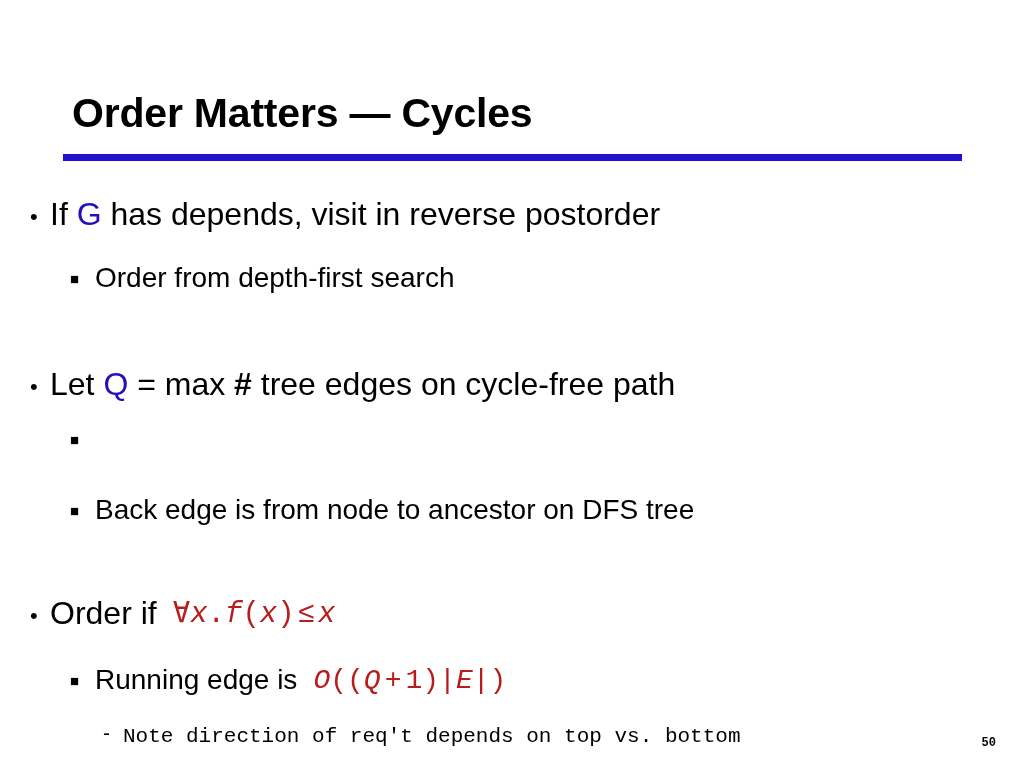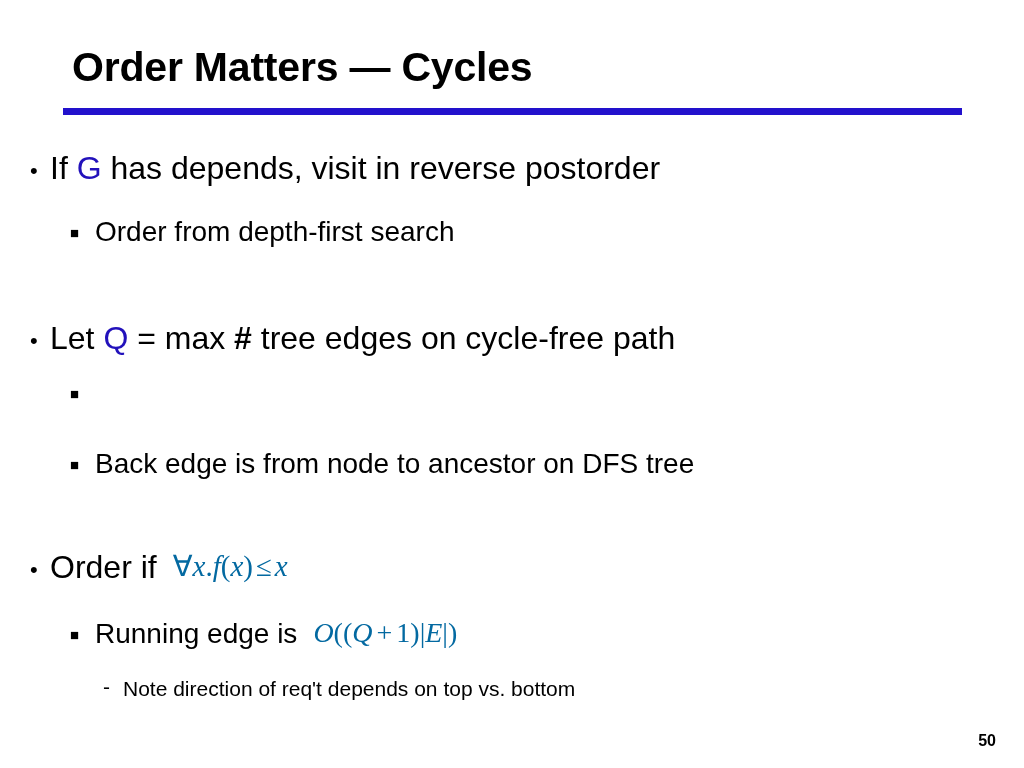--- a/index.html
+++ b/index.html
@@ -13,20 +13,21 @@
     position: relative;
     overflow: hidden;
     font-family: "Liberation Sans", sans-serif;
     color: #000000;
     -webkit-font-smoothing: none;
   }
 
   .slide {
     position: absolute;
     inset: 0;
+    margin-top: 46px;
   }
 
   
   .slide-title {
     position: absolute;
     left: 72px;
     top: 46px;
     font-size: 41px;
     font-weight: bold;
     letter-spacing: -0.2px;
@@ -100,34 +101,34 @@
     line-height: 1.0;
   }
   .lvl3 .marker {
     width: 20px;
     flex: 0 0 20px;
     font-size: 21px;
     line-height: 1;
     position: relative;
     top: -2px;
   }
-  .lvl3 .txt { font-size: 21px; }
+  .lvl3 .txt { font-size: 21px; font-family: Liberation Mono, monospace; }
 
   .hl {           
     color: #2211bb;
   }
   .bold-hash {
     font-weight: bold;
   }
 
   
   .math {
-    font-family: Liberation Serif, serif;
+    font-family: Liberation Mono, monospace;
     font-style: italic;
-    color: #0369a1;
+    color: #b91c1c;
     white-space: nowrap;
   }
   .math .up {      
     font-style: normal;
   }
   .math-1 {
     font-size: 29px;
     padding: 0 10px 0 16px;
     position: relative;
     top: -2px;
@@ -141,23 +142,24 @@
   .leq {
     font-style: normal;
     padding: 0 3px;
   }
 
   
   .page-number {
     position: absolute;
     right: 28px;
     bottom: 18px;
-    font-size: 16px;
+    font-size: 12px;
     font-weight: bold;
     color: #000000;
+    font-family: Liberation Mono, monospace;
   }
 </style>
 </head>
 <body>
 
 <div class="slide">
 
   <div class="slide-title">Order Matters — Cycles</div>
   <div class="title-rule"></div>
 

